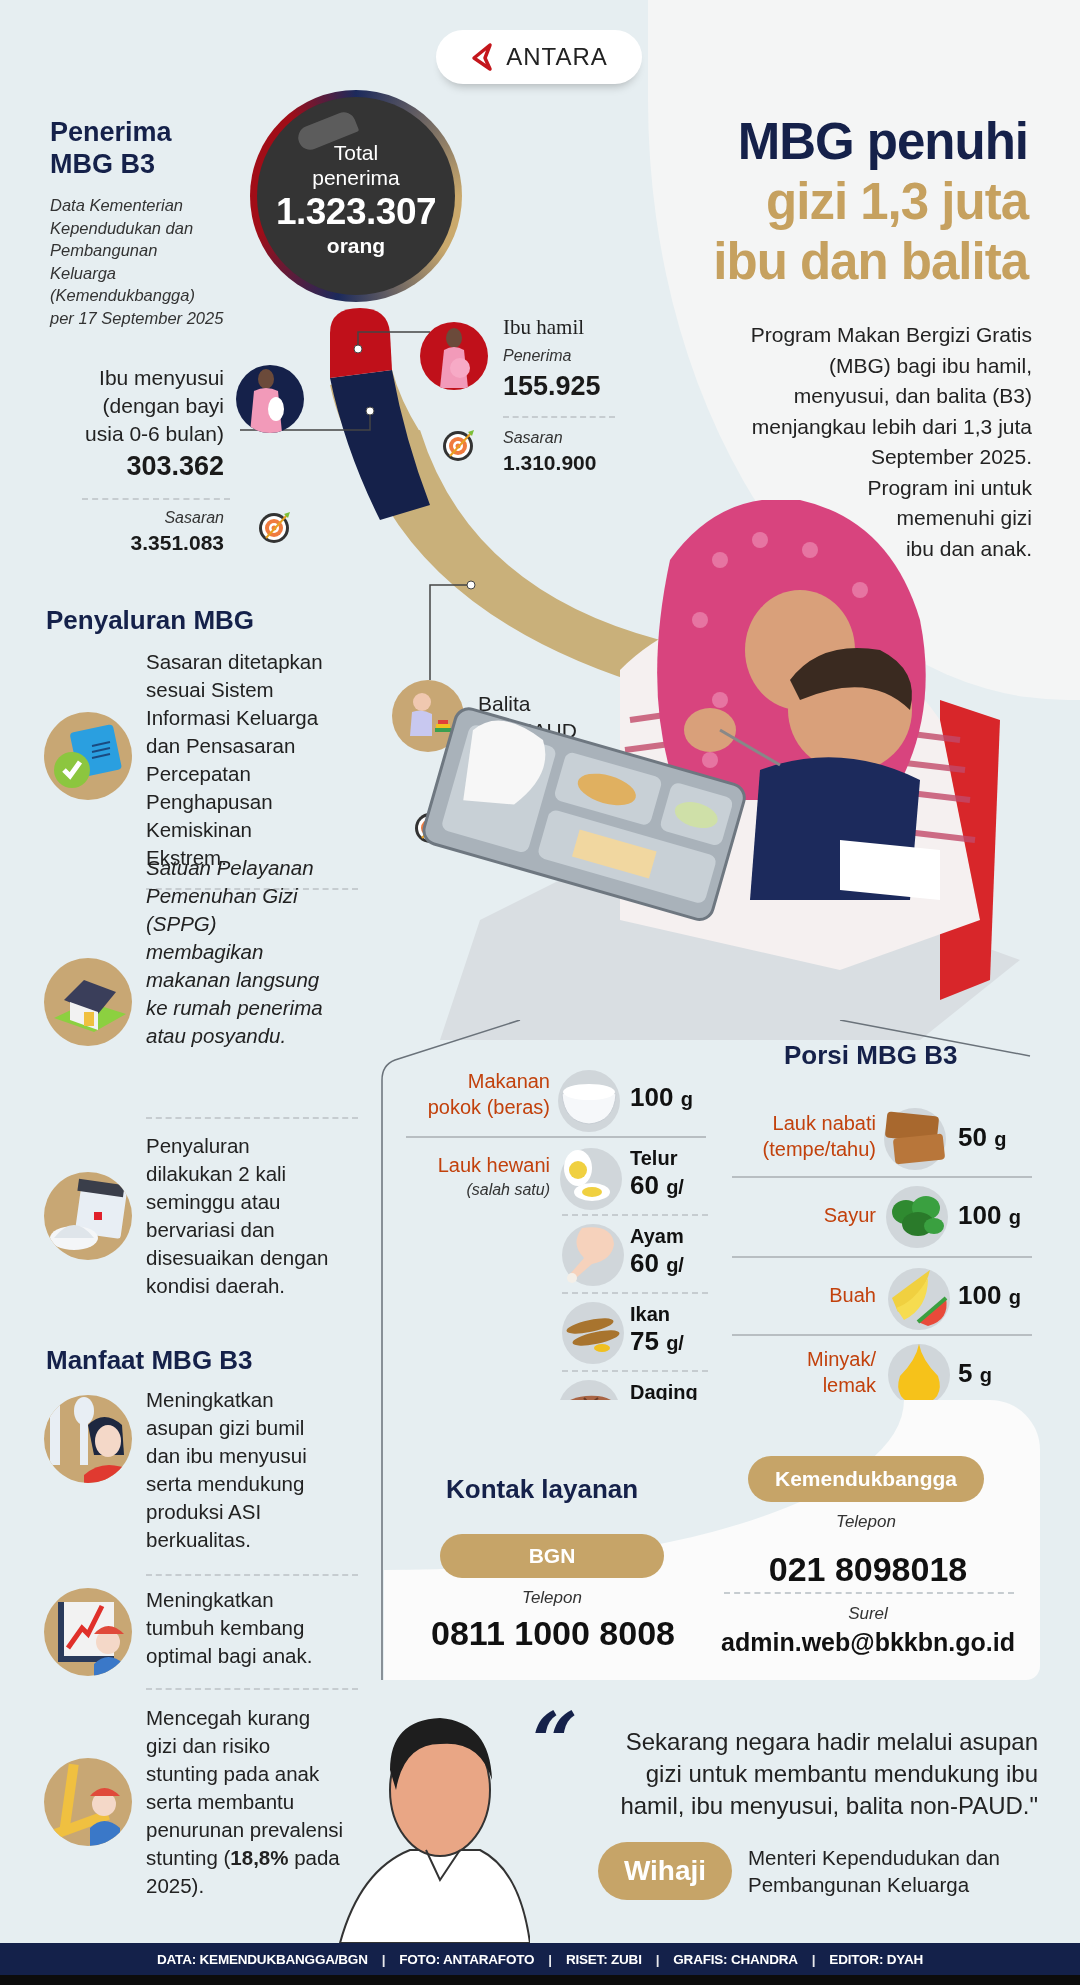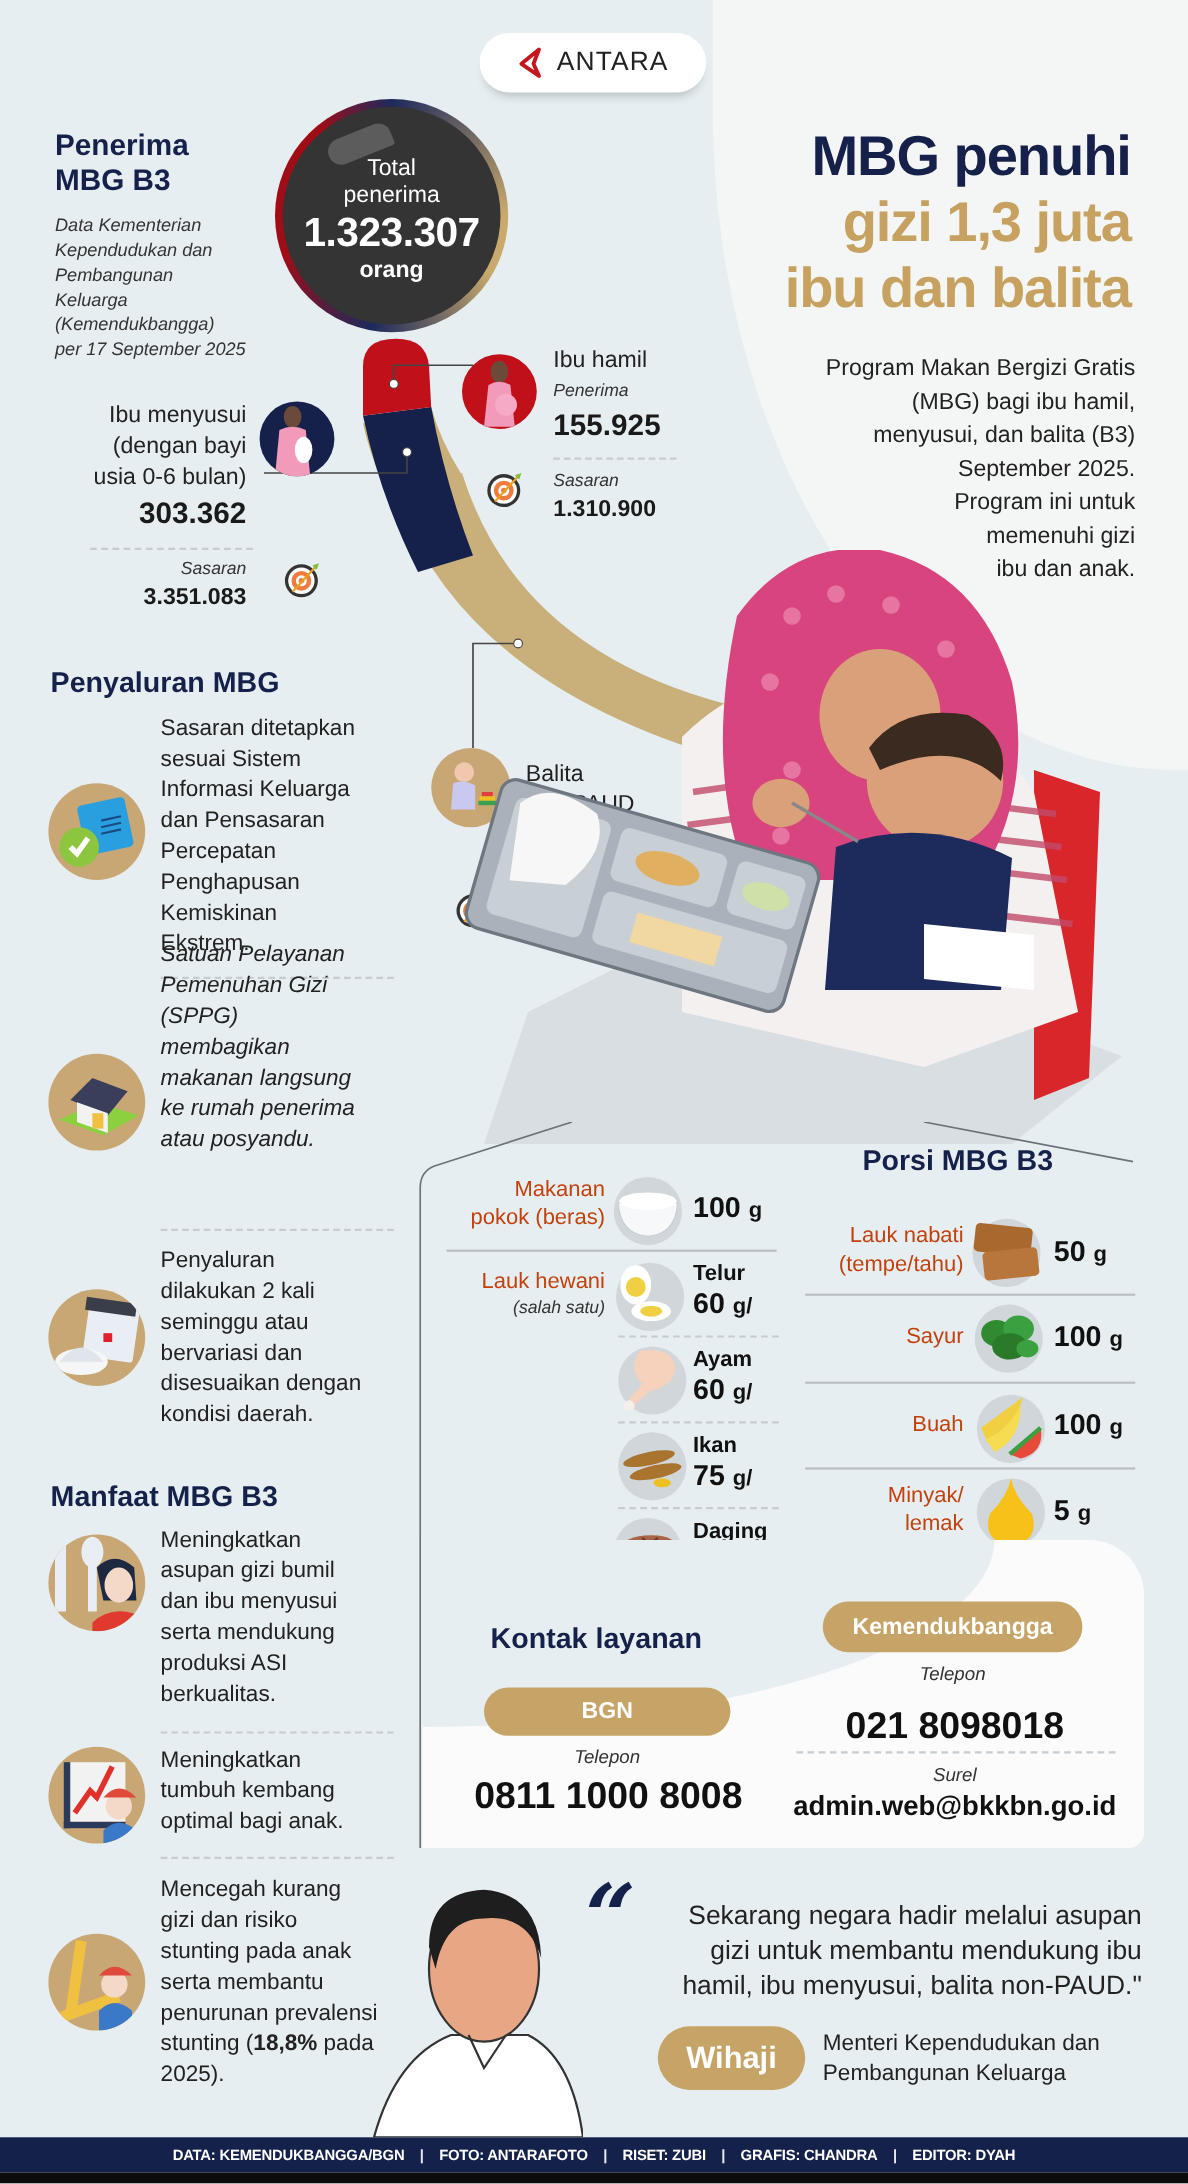--- a/index.html
+++ b/index.html
@@ -139,21 +139,21 @@
   <circle cx="471" cy="585" r="4" fill="#fff" stroke="#444" stroke-width="1"></circle>
 </svg>
 
 <div class="avatar" style="left:420px;top:322px;width:68px;height:68px;background:#c0101a;">
   <svg width="68" height="68" viewBox="0 0 68 68">
       <ellipse cx="34" cy="16" rx="8" ry="10" fill="#6b4a3a"></ellipse>
       <path d="M24 28 Q34 22 44 28 L48 66 L20 66 Z" fill="#f29ab9"></path>
       <circle cx="40" cy="46" r="10" fill="#f7aac6"></circle>
     </svg>
 </div>
-<div class="abs stat-label" style="left:503px;top:314px;font-size:21px;">Ibu hamil</div>
+<div class="abs stat-label" style="left:503px;top:314px;font-size:21px;font-family:Liberation Serif, serif;">Ibu hamil</div>
 <div class="abs stat-italic" style="left:503px;top:346px;">Penerima</div>
 <div class="abs stat-num" style="left:503px;top:370px;">155.925</div>
 <div class="abs dash" style="left:503px;top:416px;width:112px;"></div>
 <svg class="target-icon" style="left:440px;top:426px;" viewBox="0 0 38 38">
     <circle cx="18" cy="20" r="15" fill="#333"></circle>
     <circle cx="18" cy="20" r="12" fill="#fff"></circle>
     <circle cx="18" cy="20" r="9" fill="#f07b3f"></circle>
     <circle cx="18" cy="20" r="5" fill="#fff"></circle>
     <circle cx="18" cy="20" r="2.5" fill="#f07b3f"></circle>
     <path d="M10 30 L32 6" stroke="#e8a020" stroke-width="2"></path>
@@ -217,20 +217,21 @@
 
 <div class="abs main-title">
   <span class="l1">MBG penuhi</span>
   <span class="l2">gizi 1,3 juta</span>
   <span class="l2">ibu dan balita</span>
 </div>
 <div class="abs intro">
   <div>Program Makan Bergizi Gratis</div>
   <div>(MBG) bagi ibu hamil,</div>
   <div>menyusui, dan balita (B3)</div>
+  <div>menjangkau lebih dari 1,3 juta</div>
   <div>September 2025.</div>
   <div>Program ini untuk</div>
   <div>memenuhi gizi</div>
   <div>ibu dan anak.</div>
 </div>
 
 <svg class="abs" style="left:420px;top:500px;" width="620" height="540">
 
   <path d="M60 420 L240 330 L600 460 L500 540 L20 540 Z" fill="#d9dee2"></path>
 

